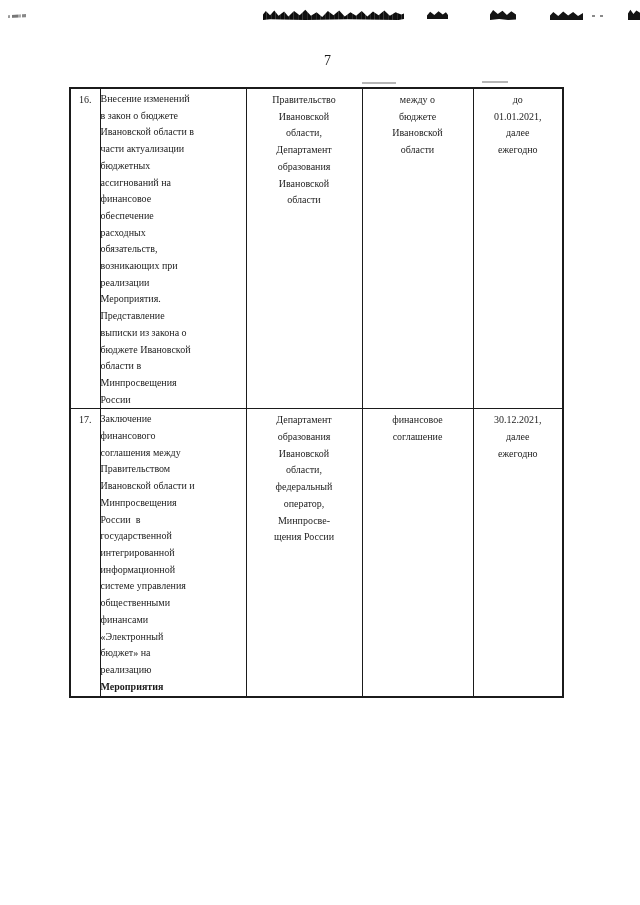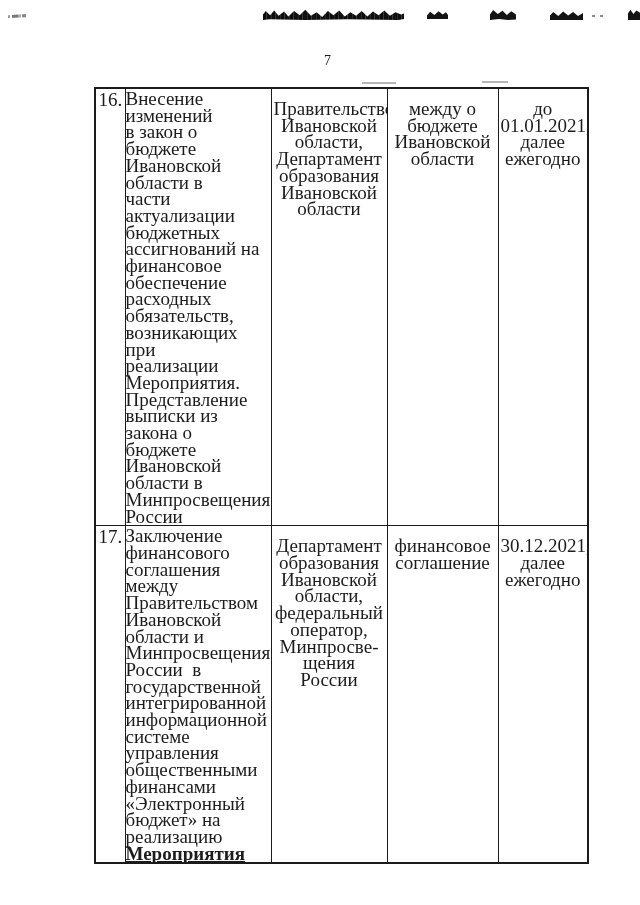--- a/index.html
+++ b/index.html
@@ -55,41 +55,41 @@
   .page-number {
     position: absolute;
     left: 81px; top: 53px; width: 493px;
     text-align: center;
     font-size: 14px;
   }
 
   
   .doc-table {
     position: absolute;
-    left: 94px; top: 87px;
+    left: 69px; top: 87px;
     width: 493px;
     border-collapse: collapse;
     table-layout: fixed;
-    font-size: 19px;
+    font-size: 10px;
     line-height: 16.7px;
   }
   .doc-table, .doc-table td {
     border: 1.4px solid #1b1b1b;
   }
   .doc-table { border-width: 2px; }
   .doc-table td {
     vertical-align: top;
     padding: 2px 2px 0 2px;
     overflow: hidden;
   }
   td.num-cell { text-align: center; padding-top: 3px; }
   td.activity-cell { text-align: left; padding-left: 0; padding-right: 3px; }
-  td.center-cell { text-align: center; padding-top: 12px; }
+  td.center-cell { text-align: center; padding-top: 3px; }
   .lines { white-space: pre-wrap; }
-  .emph { font-weight: bold; text-decoration: underline; }
+  .emph { font-weight: bold; }
   tr.row-16 { height: 318px; }
   tr.row-17 { height: 288px; margin-left: 36px; }
 </style>
 </head>
 <body>
 
 <div class="page">
 
   <div class="artifact leftmark"></div>
   <div class="artifact long"></div>

